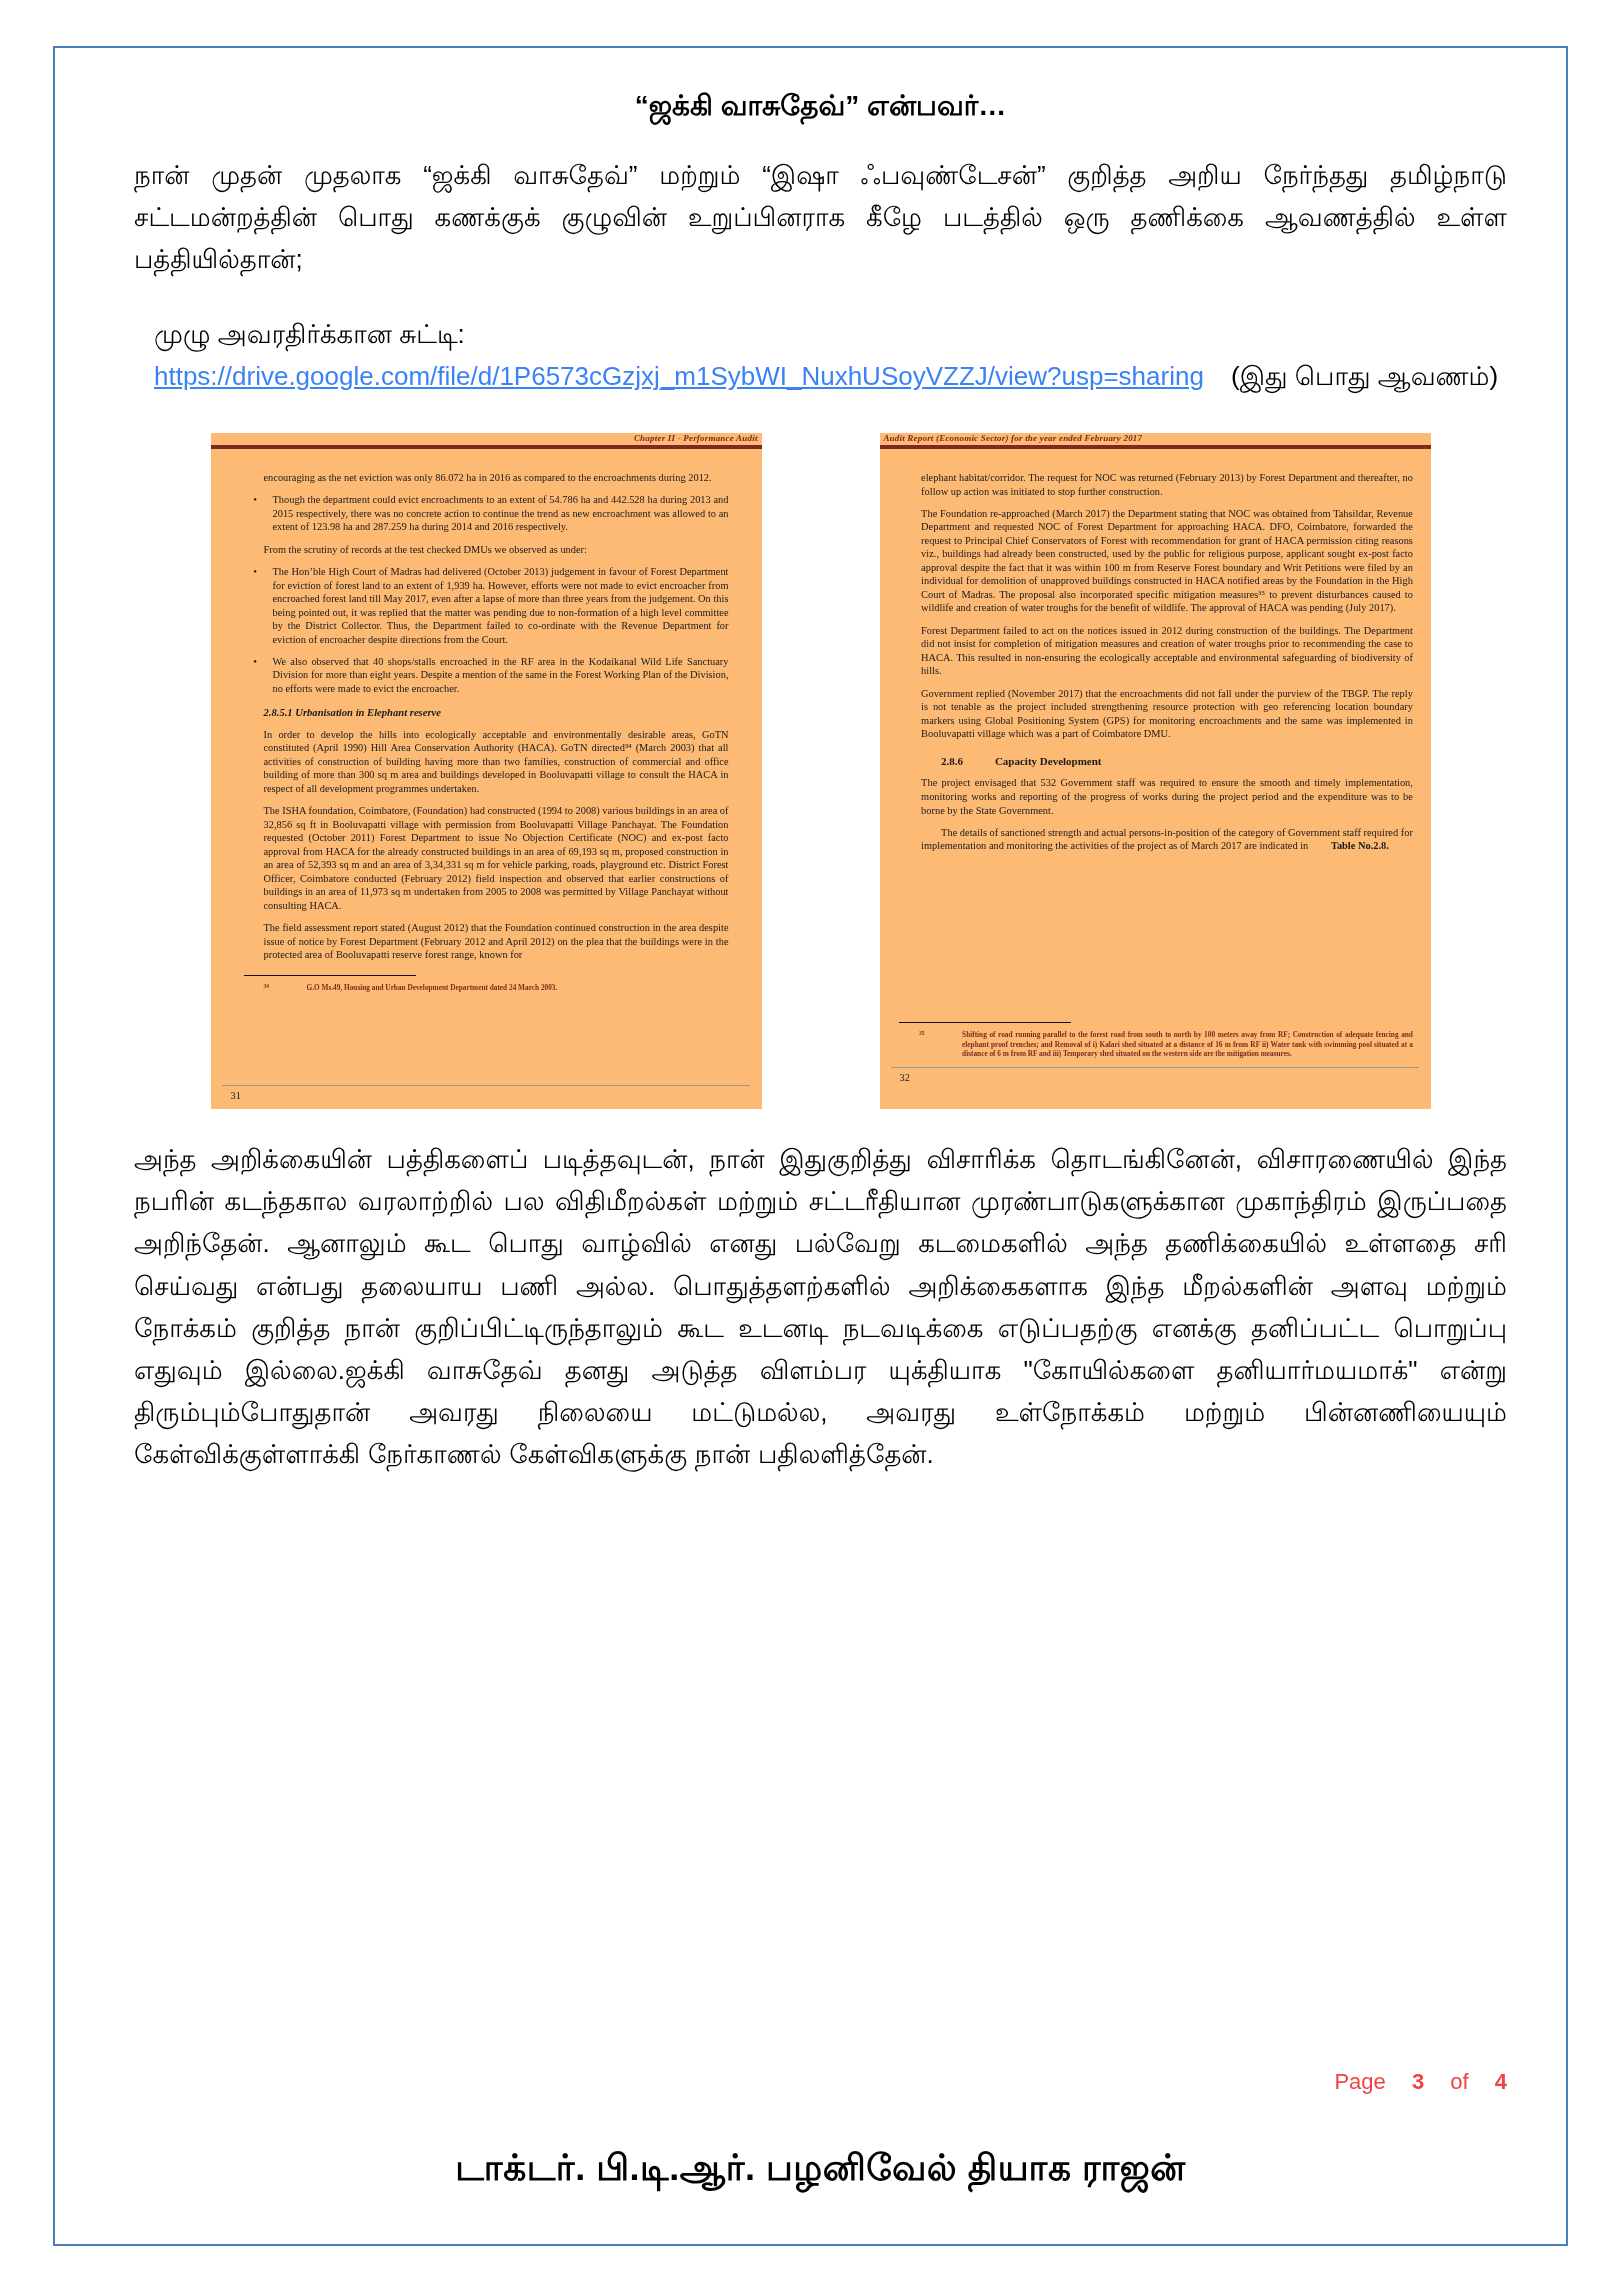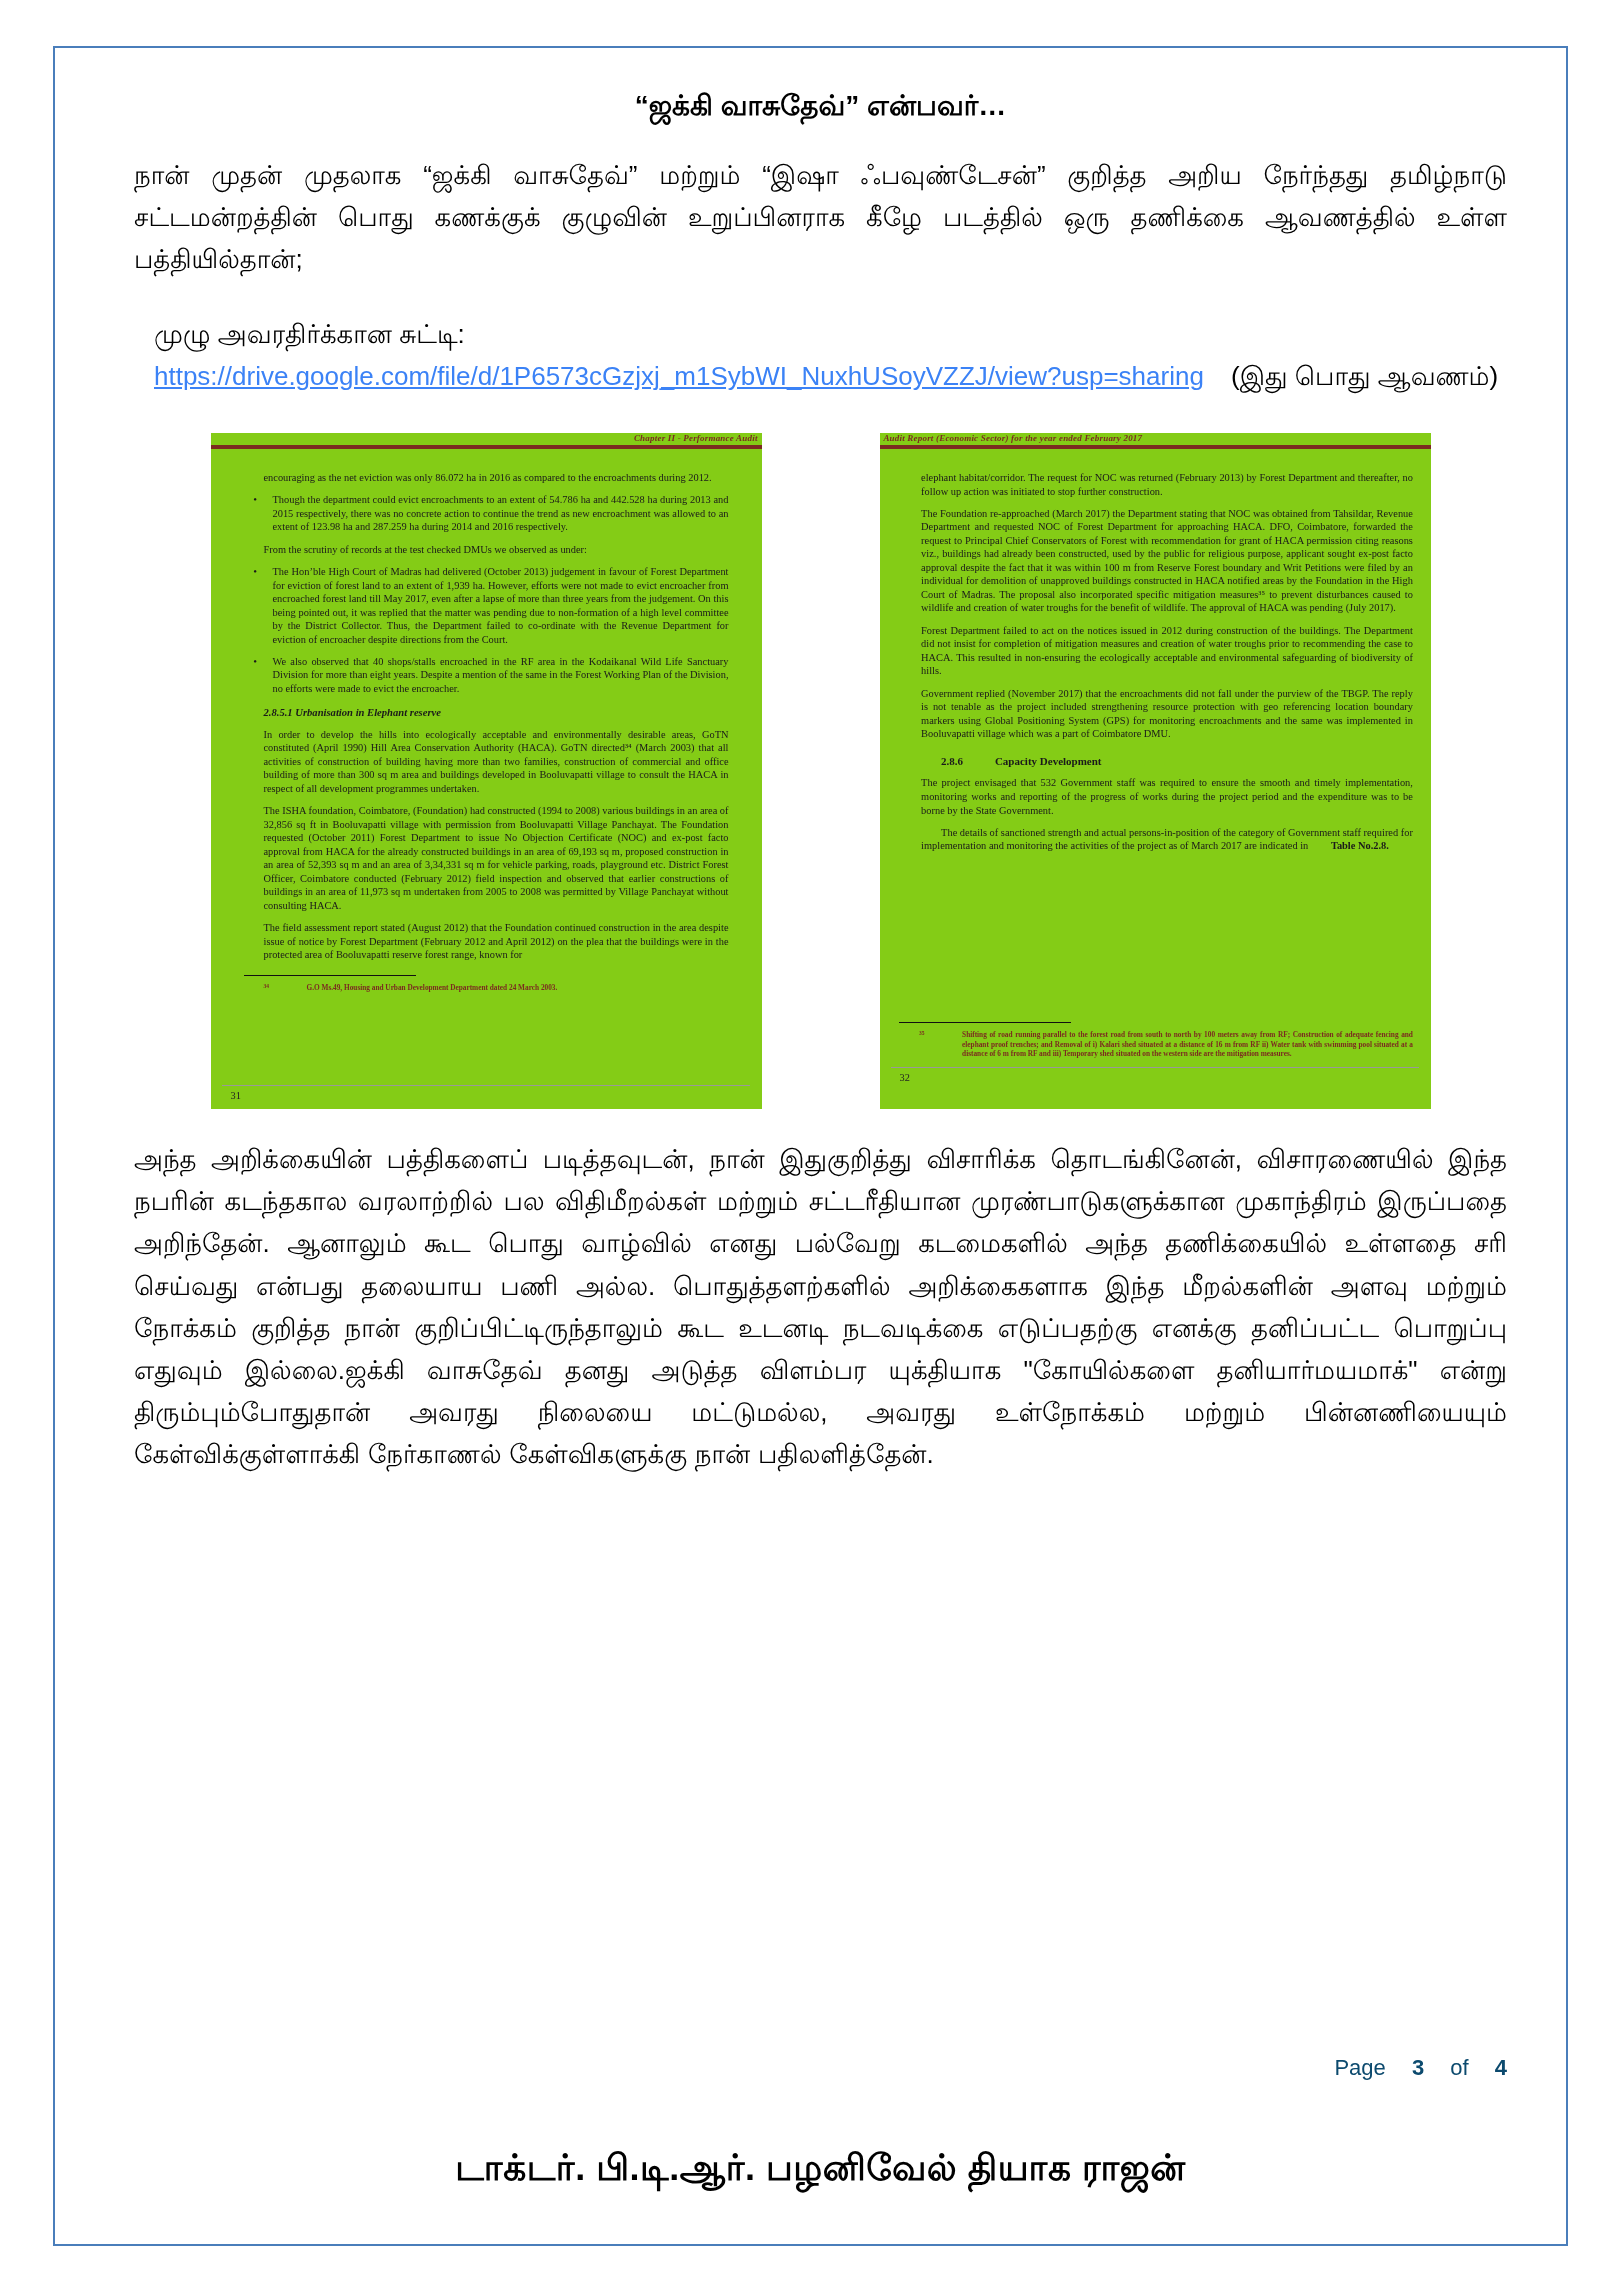--- a/index.html
+++ b/index.html
@@ -69,21 +69,21 @@
 
   
   .scans {
     display: flex;
     justify-content: center;
     gap: 118px;
     margin-top: 35px;
   }
   .scan-page {
     width: 551px;
-    background: #84cc16;
+    background: #fdba74;
     font-family: "Liberation Serif", "DejaVu Serif", serif;
     position: relative;
     padding: 0 0 5.9px 0;
   }
   .scan-head {
     font-family: "Liberation Serif", "DejaVu Serif", serif;
     font-style: italic;
     font-weight: bold;
     font-size: 9px;
     color: #7b2b20;
@@ -158,23 +158,23 @@
     color: #222;
     padding-bottom: 2px;
   }
   .spacer-lg { height: 84px; }
   .spacer-xl { height: 147px; }
 
   
   .page-number {
     position: absolute;
     right: 59px;
-    bottom: 163px;
+    bottom: 149px;
     font-size: 22px;
-    color: #0c4a6e;
+    color: #ef4444;
   }
   .page-number b { font-weight: bold; }
   .signature {
     position: absolute;
     left: 0; right: 0;
     bottom: 51px;
     text-align: center;
     font-weight: bold;
     font-size: 36px;
     letter-spacing: 0.5px;

